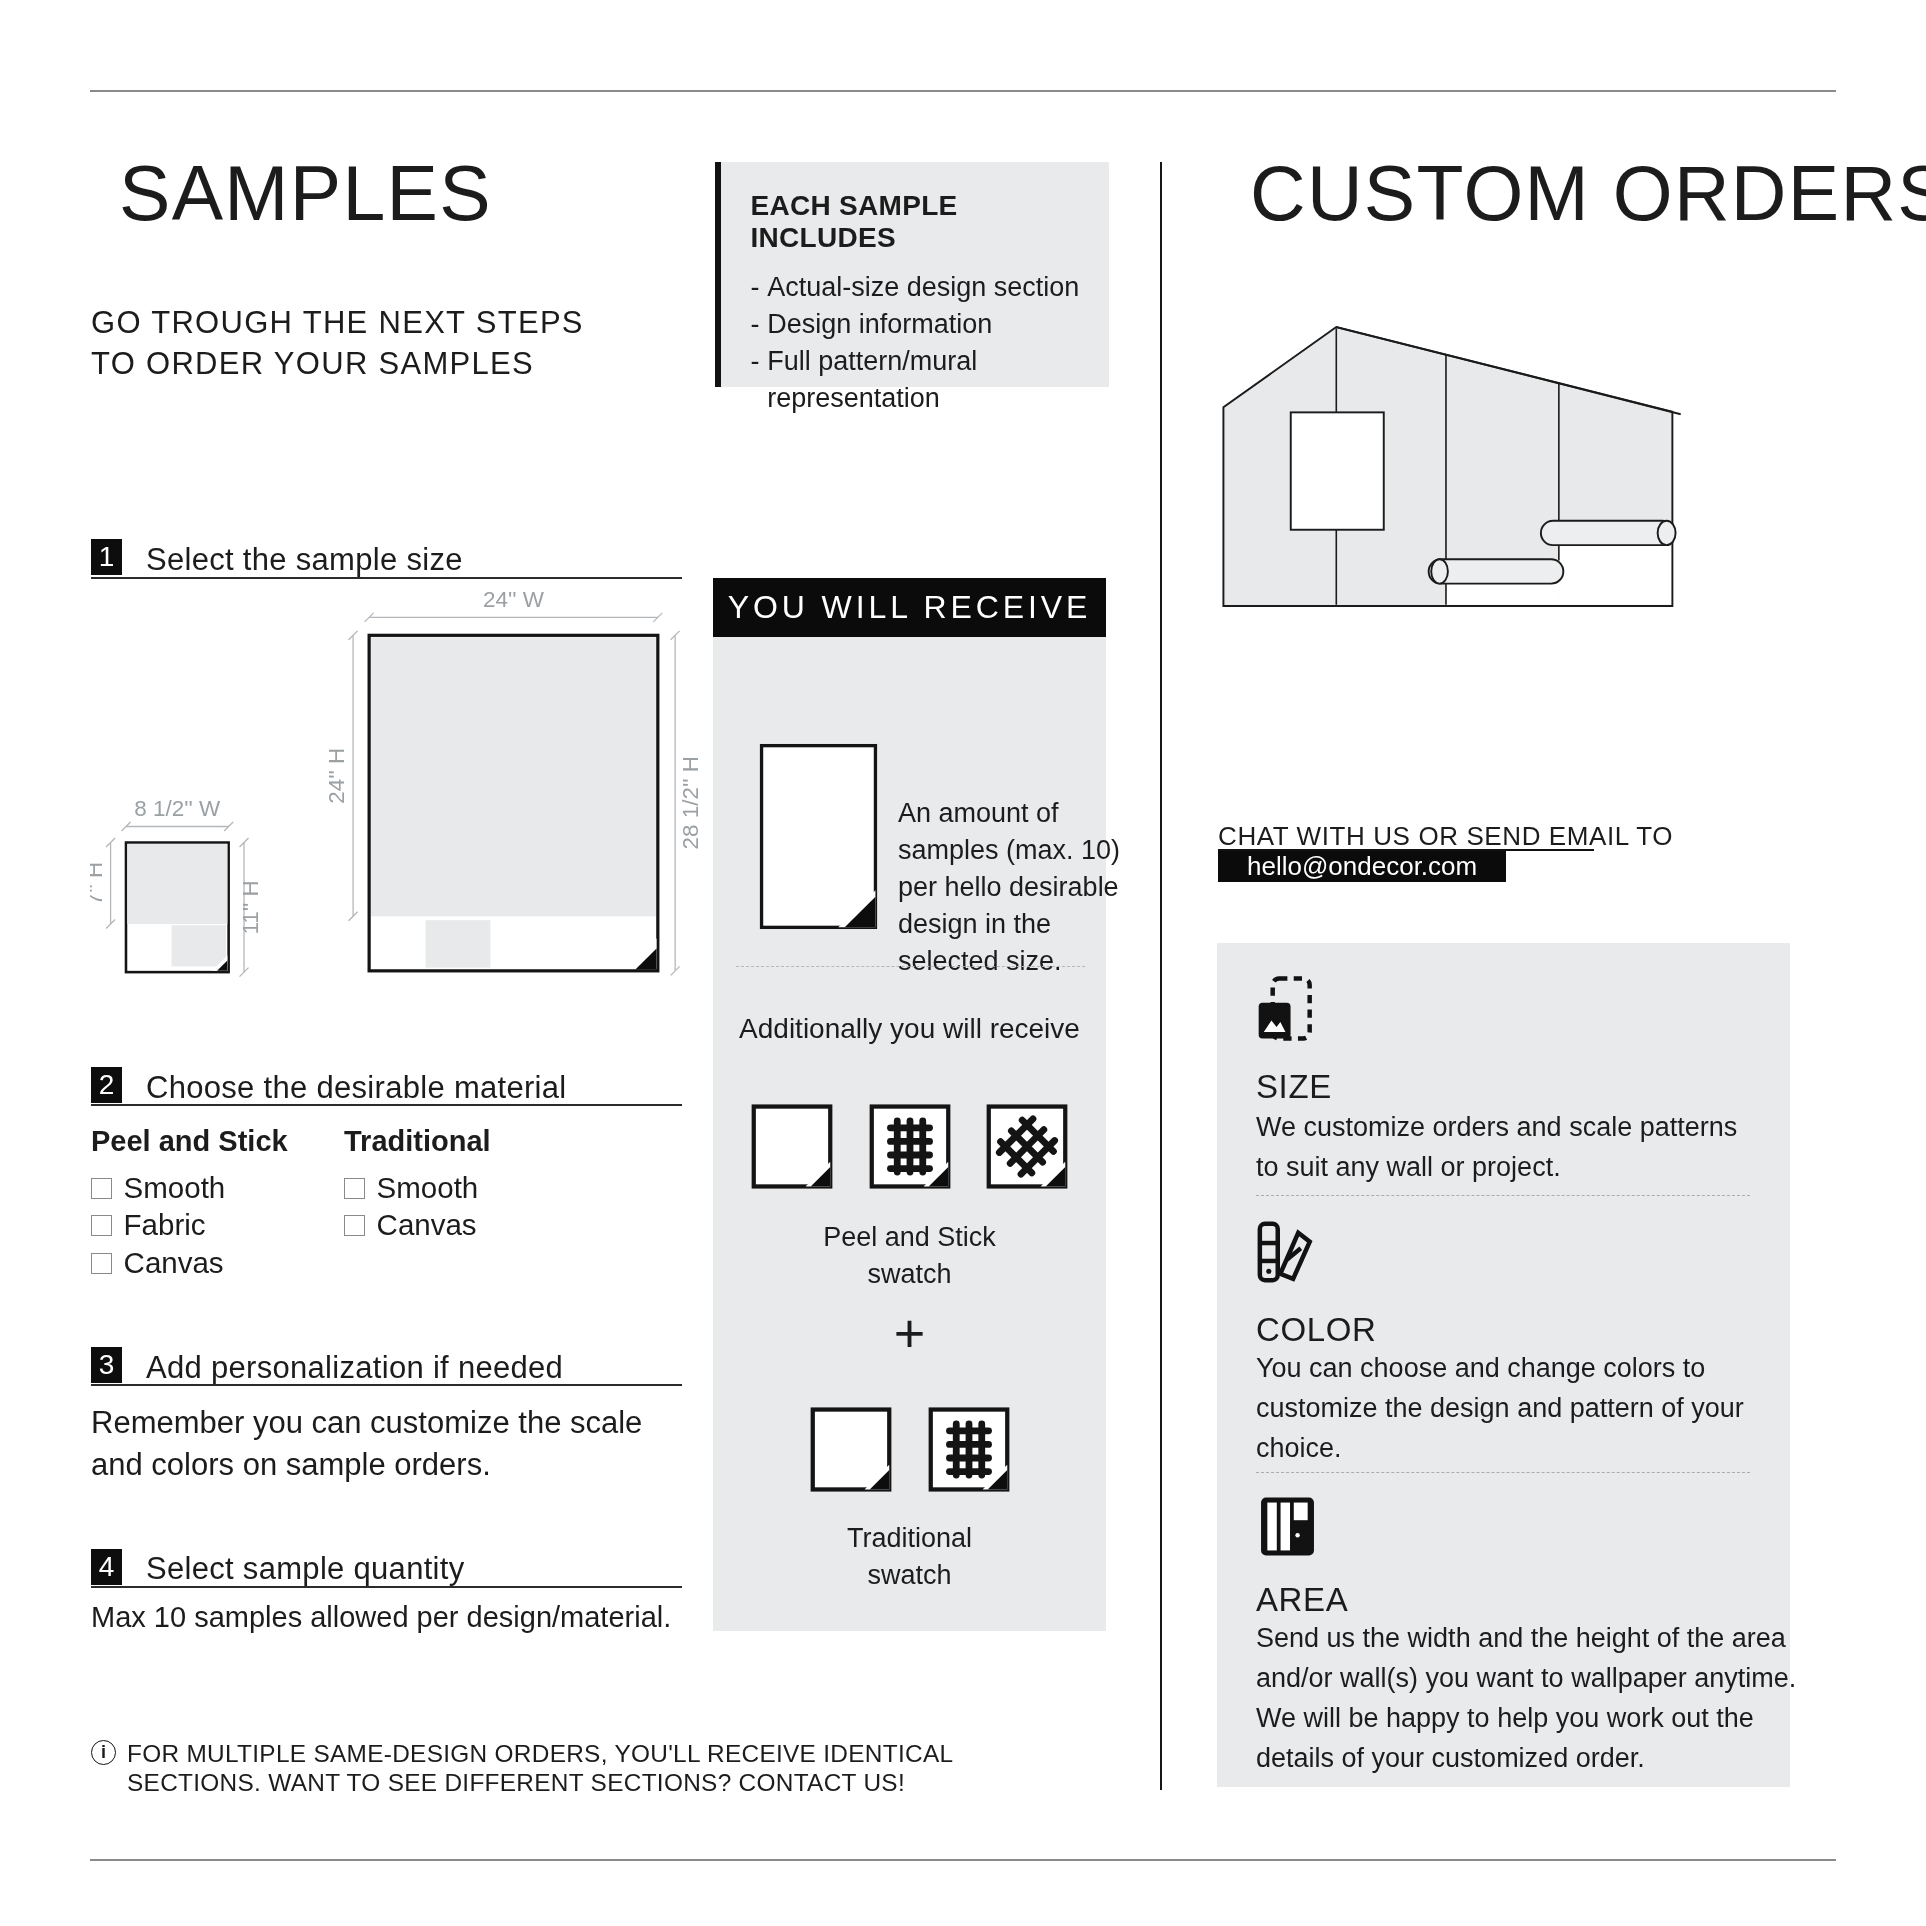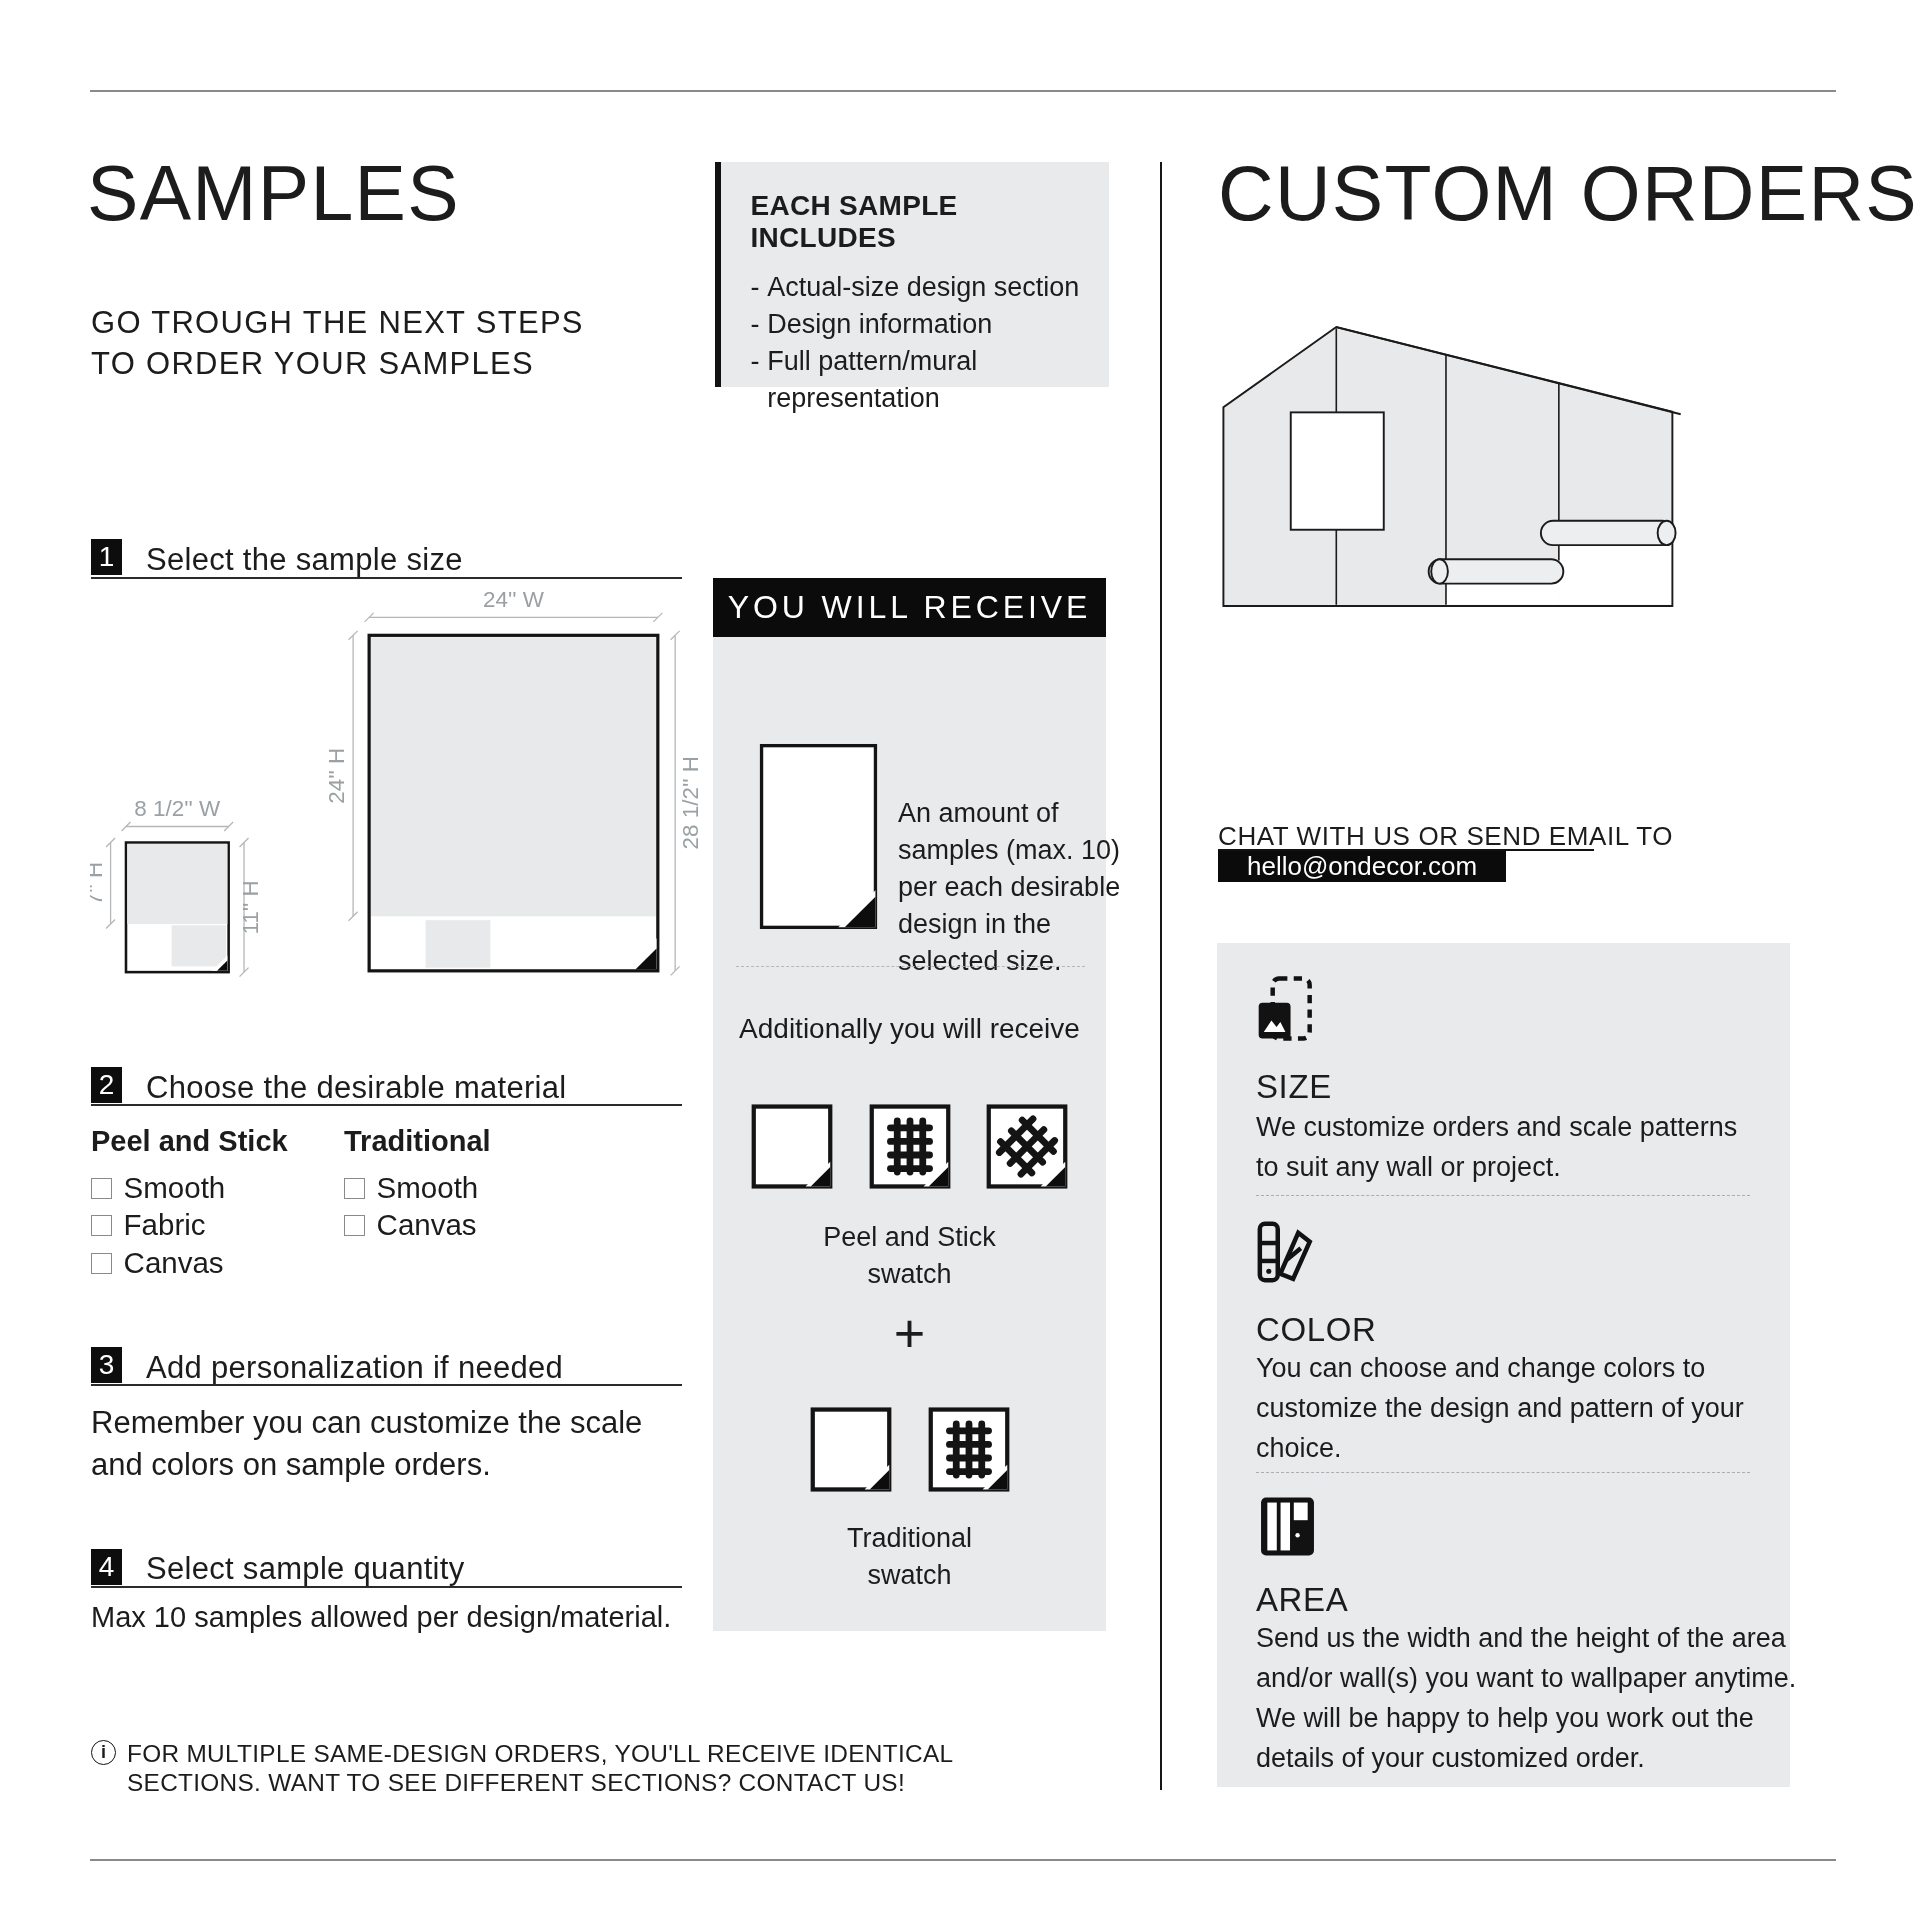--- a/index.html
+++ b/index.html
@@ -2,21 +2,21 @@
 <html style="font-size:10.3px"><head>
 <meta charset="utf-8">
 <style>
   html,body{margin:0;padding:0;background:#fff;}
   .canvas{position:relative;width:1926px;height:1926px;background:#ffffff;
           font-family:"Liberation Sans",sans-serif;color:#1c1c1c;overflow:hidden;}
   .abs{position:absolute;}
   .hrule{position:absolute;left:90px;width:1746px;height:1.9px;background:#8a8a8a;}
   .vrule{position:absolute;left:1160px;top:162px;width:1.9px;height:1628px;background:#161616;}
 
-  .big-title{font-size:77px;font-weight:300;letter-spacing:1.3px;white-space:nowrap;}
+  .big-title{font-size:77px;font-weight:300;letter-spacing:1.3px;white-space:nowrap;margin-left:32px;}
   .subtitle{font-size:31px;line-height:41px;letter-spacing:1.3px;white-space:nowrap;}
 
   .includes-box{left:715px;top:162px;width:394px;height:225px;background:#e9eaec;
                 border-left:6.4px solid #121212;box-sizing:border-box;padding:28px 26px 0 29.5px;}
   .includes-title{font-size:28px;font-weight:700;letter-spacing:0.3px;}
   .includes-items{margin-top:15.4px;width:337px;}
   .inc-item{display:flex;font-size:27px;line-height:37px;}
   .inc-item .bullet{flex:0 0 16.7px;}
 
   .step-badge{position:absolute;width:31px;height:36px;background:#0d0d0d;color:#fff;
@@ -189,21 +189,21 @@
   <div class="abs panel-header">YOU WILL RECEIVE</div>
 
   <svg class="abs" style="left:759px;top:743px" width="119" height="187" viewBox="0 0 93 146">
     <rect x="2" y="2" width="89" height="142" fill="#ffffff" stroke="#141414" stroke-width="2.6"></rect>
     <polygon points="62,144 91,144 91,115" fill="#ffffff"></polygon>
     <polygon points="67,144 91,144 91,120" fill="#0d0d0d"></polygon>
   </svg>
   <div class="abs samples-text" style="left:898px;top:795px">
     <div>An amount of</div>
     <div>samples (max. 10)</div>
-    <div>per each desirable</div>
+    <div>per hello desirable</div>
     <div>design in the</div>
     <div>selected size.</div>
   </div>
 
   <div class="abs dashed-div" style="left:736px;top:966px;width:349px"></div>
 
   <div class="abs center-text additional" style="left:713px;top:1009px;width:393px">
     <div>Additionally you will receive</div>
   </div>
 

